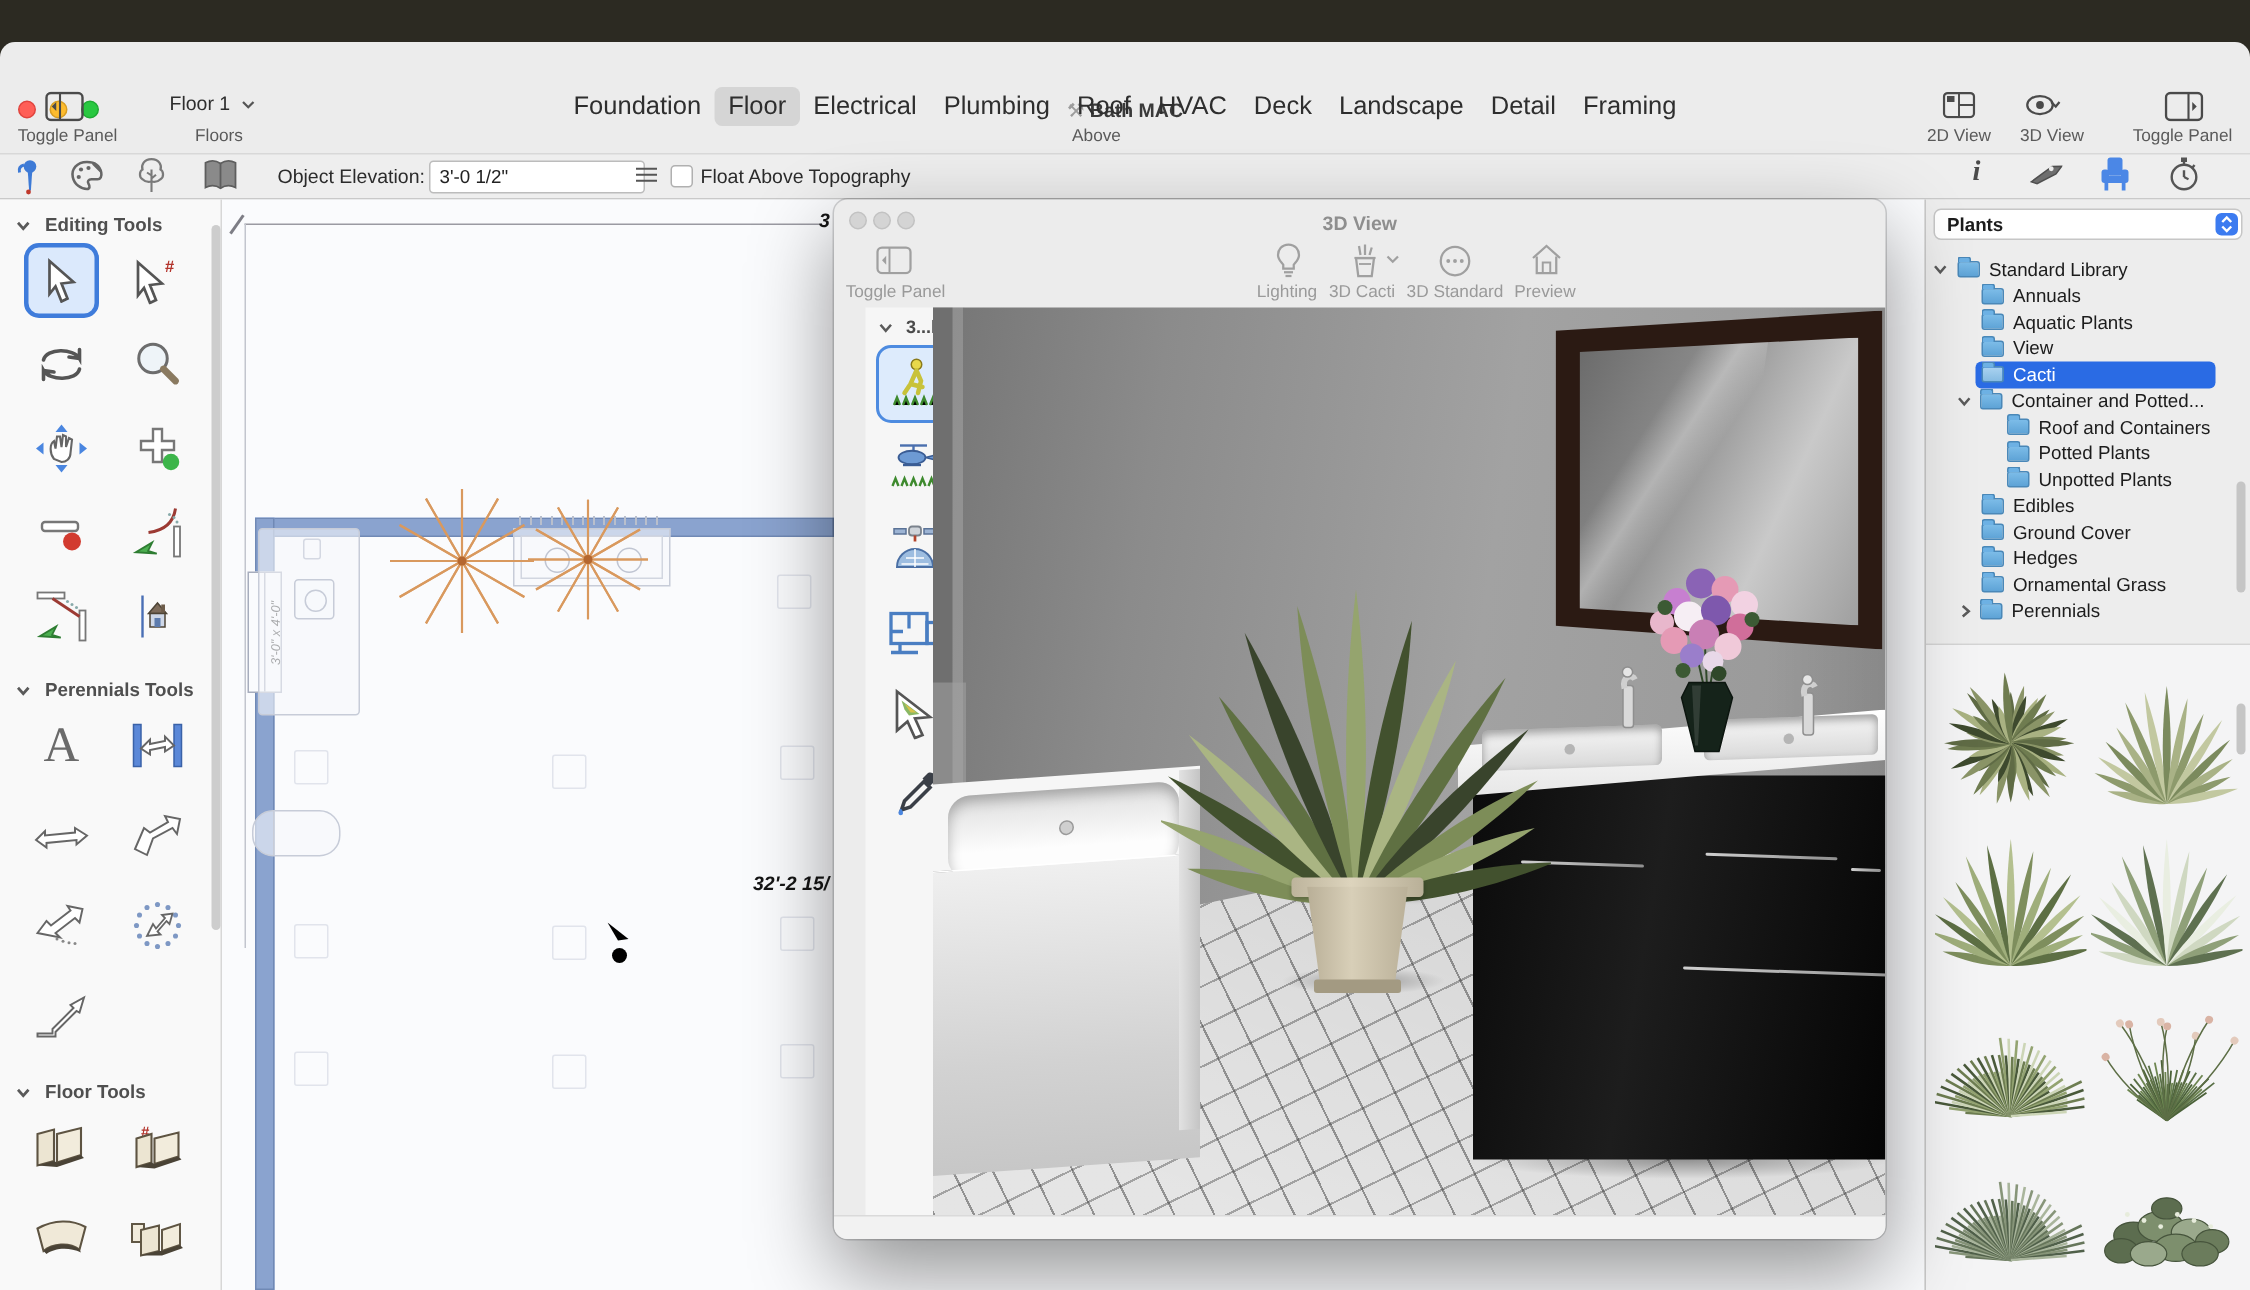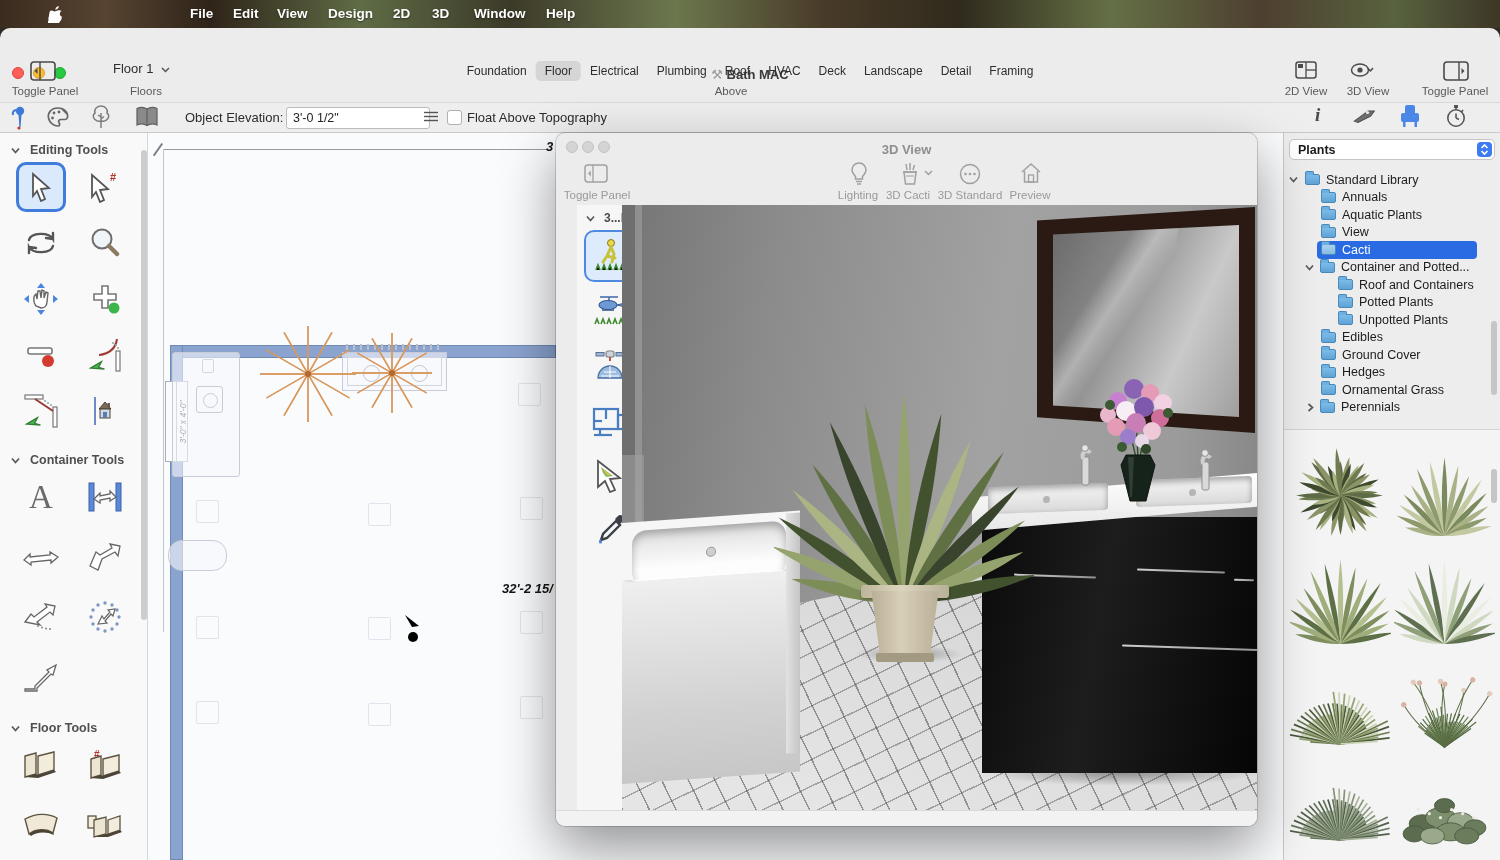--- a/index.html
+++ b/index.html
@@ -15,21 +15,21 @@
   .menuitem{color:#fff;font-size:13.5px;line-height:28px;text-shadow:0 1px 2px rgba(0,0,0,.5);}
   .menuitem.b{font-weight:bold;}
   
   .winbg{left:0;top:28px;width:1500px;height:832px;background:#ececec;border-radius:10px 10px 0 0;}
   .titlebar{left:0;top:28px;width:1500px;height:34px;border-radius:10px 10px 0 0;}
   .light{width:12px;height:12px;border-radius:50%;top:39px;}
   .wtitle{font-size:13px;font-weight:bold;color:#3a3a3a;}
   .lbl{font-size:11.5px;color:#5a5a5a;text-align:center;}
   .dim{color:#9c9c9c;}
   .tabs{top:59px;height:23px;display:flex;align-items:center;}
-  .tab{font-size:12px;color:#2e2e2e;padding:3px 9px;border-radius:5px;white-space:nowrap;}
+  .tab{font-size:17px;color:#2e2e2e;padding:3px 9px;border-radius:5px;white-space:nowrap;}
   .tab.sel{background:#d5d5d5;}
   .tbar2{left:0;top:102px;width:1500px;height:31px;background:#eeeeee;border-top:1px solid #d8d8d8;border-bottom:1px solid #c9c9c9;box-sizing:border-box;}
   .elev-input{left:286px;top:107px;width:130px;height:20px;background:#fff;border:1px solid #bcbcbc;border-radius:3px;font-size:12.5px;color:#222;padding:0 6px;line-height:20px;}
   .chk{left:447px;top:110px;width:13px;height:13px;background:#fff;border:1px solid #b0b0b0;border-radius:3px;}
   .t2label{font-size:13px;color:#2b2b2b;line-height:31px;}
   
   .palette{left:0;top:133px;width:148px;height:727px;background:#f9f9f9;border-right:1px solid #d7d7d7;box-sizing:border-box;}
   .sechead{display:flex;align-items:center;gap:9px;height:24px;padding-left:10px;
            font-size:12.5px;font-weight:bold;color:#4f4f4f;}
   .toolgrid{display:grid;grid-template-columns:64px 64px;justify-items:center;align-items:center;padding-left:9px;}
@@ -89,34 +89,20 @@
   .tlabel{margin-left:6px;white-space:nowrap;}
   .thumbarea{left:0;top:296px;width:217px;height:431px;background:#f4f4f5;border-top:1px solid #d4d4d4;box-sizing:border-box;}
   .thumb{position:absolute;width:101px;height:101px;}
   .rscroll{width:6px;background:#c5c5c5;border-radius:3px;}
 </style>
 </head>
 <body>
 
 <div id="app">
 
-  <div class="a menubar">
-    <svg class="a" style="left:48px;top:6px" width="15" height="17" viewBox="0 0 15 17">
-        <path fill="#fff" d="M10.8 0c.1 1-.3 1.9-.9 2.6-.6.7-1.6 1.3-2.5 1.2-.1-.9.4-1.9 1-2.5C9 .6 10 .1 10.8 0zM13.9 12.2c-.5 1.1-.7 1.6-1.4 2.6-.9 1.4-2.2 3.1-3.7 3.1-1.4 0-1.8-.9-3.6-.9-1.8 0-2.2.9-3.6.9C.1 17.9-1 16.1-1.9 14.7"></path>
-        <path fill="#fff" d="M7.4 4.4c1 0 2.8-.6 3.9.5-2.4 1.4-2 4.8.5 5.8-.4 1.1-.6 1.6-1.2 2.5-.8 1.2-1.9 2.7-3.2 2.7-1.2 0-1.5-.8-3.1-.8-1.6 0-2 .8-3.2.8C-.2 15.9-1.2 14.2-2 13c1.7-4.7.3-8.1 3.3-8.5 1.3-.1 2.1.9 3.1.9z" transform="translate(2.2 0)"></path>
-      </svg>
-    <span class="a menuitem b" style="left:190px">File</span>
-    <span class="a menuitem b" style="left:233px">Edit</span>
-    <span class="a menuitem b" style="left:277px">View</span>
-    <span class="a menuitem b" style="left:328px">Design</span>
-    <span class="a menuitem b" style="left:393px">2D</span>
-    <span class="a menuitem b" style="left:432px">3D</span>
-    <span class="a menuitem b" style="left:474px">Window</span>
-    <span class="a menuitem b" style="left:546px">Help</span>
-  </div>
 
   <div class="a winbg"></div>
 
   <div class="a titlebar">
     <div class="a light" style="left:12px;background:#ff5f57;border:1px solid #e0443e;box-sizing:border-box"></div>
     <div class="a light" style="left:33px;background:#febc2e;border:1px solid #d89e24;box-sizing:border-box"></div>
     <div class="a light" style="left:54px;background:#28c840;border:1px solid #1faa33;box-sizing:border-box"></div>
     <div class="a" style="left:0;width:1500px;top:37px;text-align:center">
       <span class="wtitle"><span class="dim">⚒ </span><span>Bath MAC</span></span>
     </div>
@@ -323,21 +309,21 @@
             <rect x="14" y="17" width="4" height="6" fill="#5d7cae"></rect>
             <rect x="18.5" y="8" width="2.5" height="5" fill="#6d5c4a"></rect>
           </svg>
       </div>
     </div>
 
     <div class="sechead" style="margin-top:12px">
       <svg class="chev" viewBox="0 0 11 11">
           <polyline points="2,3.5 5.5,7.5 9,3.5" fill="none" stroke="#5a5a5a" stroke-width="1.8"></polyline>
         </svg>
-      <span>Container Tools</span>
+      <span>Perennials Tools</span>
     </div>
     <div class="toolgrid" style="row-gap:10px">
       <div class="tool">
         <span style="font-family:'Liberation Serif',serif;font-size:33px;color:#6a6a6a;line-height:1">A</span>
       </div>
       <div class="tool">
         <svg width="36" height="32" viewBox="0 0 36 32">
             <rect x="2" y="2" width="5" height="28" fill="#5b88d8" stroke="#3a62a8" stroke-width="1"></rect>
             <rect x="29" y="2" width="5" height="28" fill="#5b88d8" stroke="#3a62a8" stroke-width="1"></rect>
             <path d="M7 18 L13 12 L13 15 L23 13 L23 10 L29 16 L23 20 L23 17 L13 19 L13 22 Z" fill="#fff" stroke="#666" stroke-width="1.3"></path>

